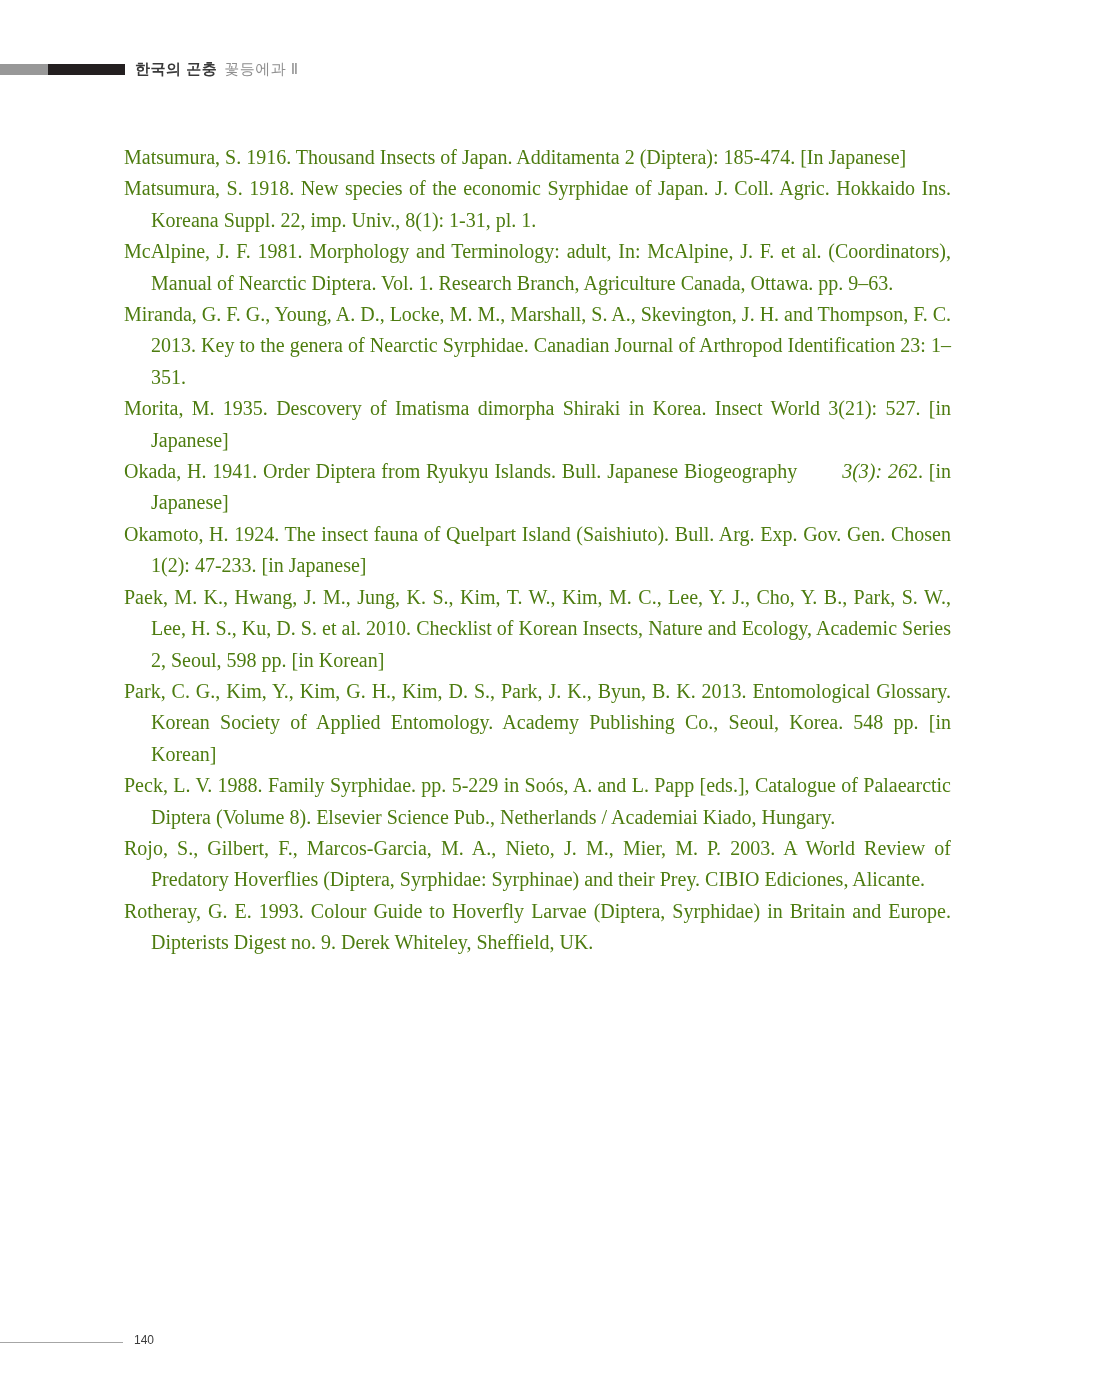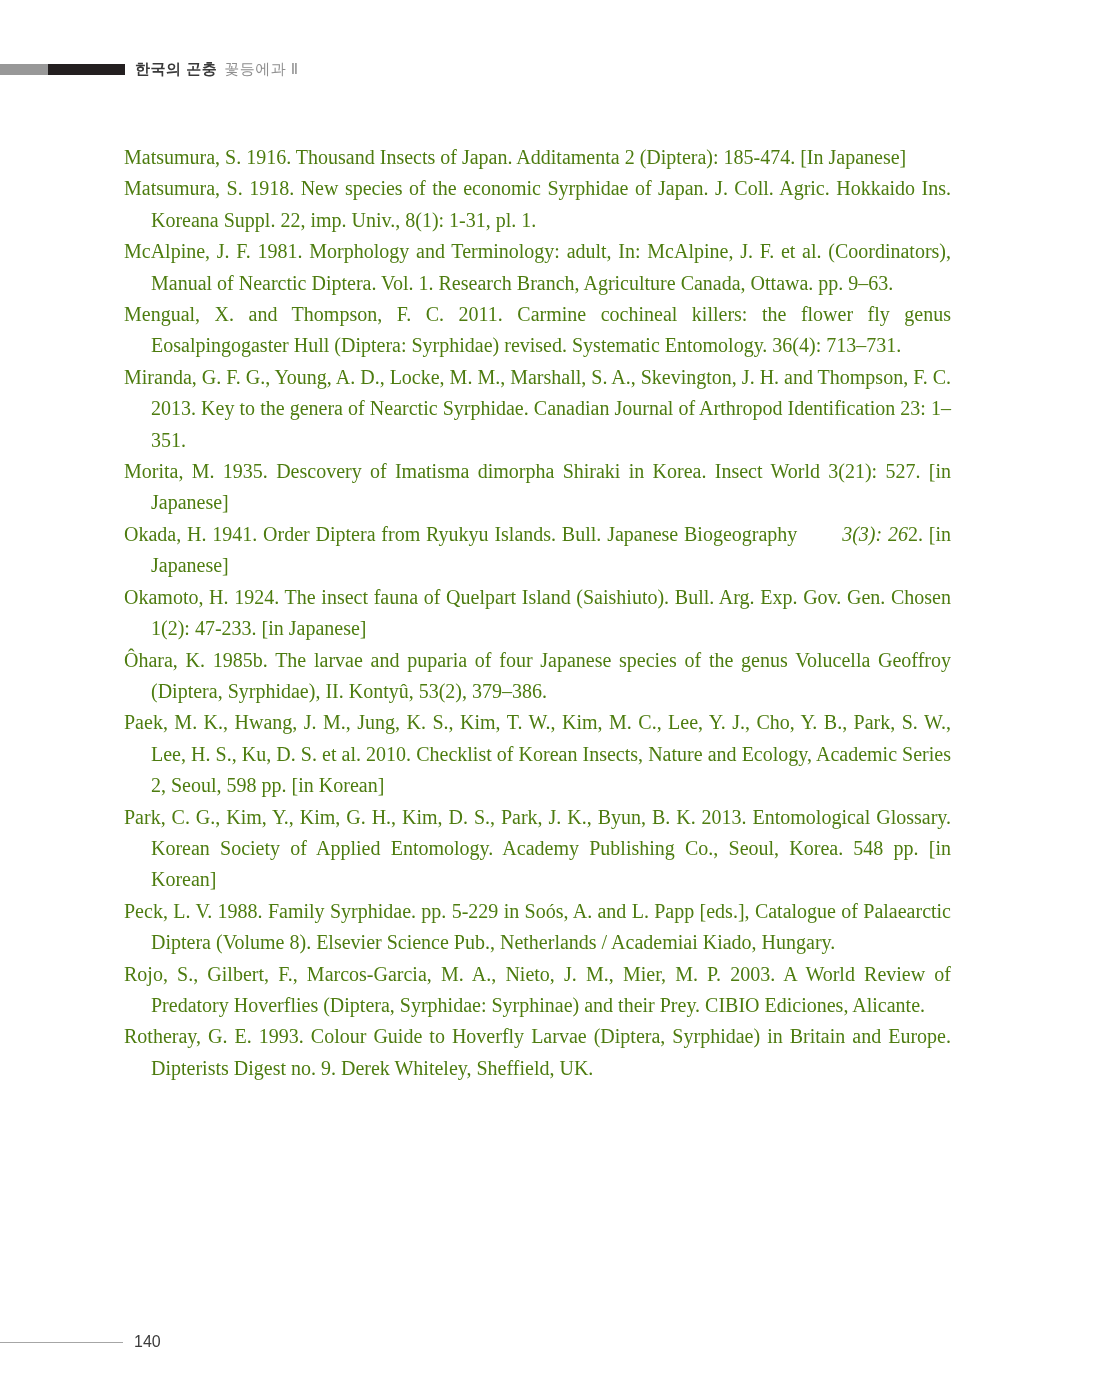--- a/index.html
+++ b/index.html
@@ -55,47 +55,45 @@
     top: 1342px;
     width: 123px;
     height: 1px;
     background: #a6a6a6;
   }
   .page-number {
     position: absolute;
     left: 134px;
     top: 1333px;
     font-family: "Liberation Sans", sans-serif;
-    font-size: 16px;
+    font-size: 12px;
     font-stretch: condensed;
     color: #3c3c3c;
   }
 </style>
 </head>
 <body>
 
 <div class="page">
 
   <div class="header-bar bar-gray" style="background: rgb(152, 152, 152);"></div>
   <div class="header-bar bar-black" style="background: rgb(35, 31, 32);"></div>
 
   <div class="header-title">
     <span class="title-primary">한국의 곤충</span><span class="title-secondary">꽃등에과 Ⅱ</span>
   </div>
 
   <div class="refs" id="refs">
       <p><span>Matsumura, S. 1916. Thousand Insects of Japan. Additamenta 2 (Diptera): 185-474. [In Japanese]</span></p>
       <p><span>Matsumura, S. 1918. New species of the economic Syrphidae of Japan. J. Coll. Agric. Hokkaido Ins. Koreana Suppl. 22, imp. Univ., 8(1): 1-31, pl. 1.</span></p>
       <p><span>McAlpine, J. F. 1981. Morphology and Terminology: adult, In: McAlpine, J. F. et al. (Coordinators), Manual of Nearctic Diptera. Vol. 1. Research Branch, Agriculture Canada, Ottawa. pp. 9–63.</span></p>
-      <p><span>Mengual, X. and Thompson, F. C. 2011. Carmine cochineal killers: the flower fly genus Eosalpingogaster Hull (Diptera: Syrphidae) revised. Systematic Entomology. 36(4): 713–731.</span></p>
       <p><span>Miranda, G. F. G., Young, A. D., Locke, M. M., Marshall, S. A., Skevington, J. H. and Thompson, F. C. 2013. Key to the genera of Nearctic Syrphidae. Canadian Journal of Arthropod Identification 23: 1–351.</span></p>
       <p><span>Morita, M. 1935. Descovery of Imatisma dimorpha Shiraki in Korea. Insect World 3(21): 527. [in Japanese]</span></p>
       <p><span>Okada, H. 1941. Order Diptera from Ryukyu Islands. Bull. Japanese Biogeography </span><span class="it">3(3): 26</span><span>2. [in Japanese]</span></p>
       <p><span>Okamoto, H. 1924. The insect fauna of Quelpart Island (Saishiuto). Bull. Arg. Exp. Gov. Gen. Chosen 1(2): 47-233. [in Japanese]</span></p>
-      <p><span>Ôhara, K. 1985b. The larvae and puparia of four Japanese species of the genus Volucella Geoffroy (Diptera, Syrphidae), II. Kontyû, 53(2), 379–386.</span></p>
       <p><span>Paek, M. K., Hwang, J. M., Jung, K. S., Kim, T. W., Kim, M. C., Lee, Y. J., Cho, Y. B., Park, S. W., Lee, H. S., Ku, D. S. et al. 2010. Checklist of Korean Insects, Nature and Ecology, Academic Series 2, Seoul, 598 pp. [in Korean]</span></p>
       <p><span>Park, C. G., Kim, Y., Kim, G. H., Kim, D. S., Park, J. K., Byun, B. K. 2013. Entomological Glossary. Korean Society of Applied Entomology. Academy Publishing Co., Seoul, Korea. 548 pp. [in Korean]</span></p>
       <p><span>Peck, L. V. 1988. Family Syrphidae. pp. 5-229 in Soós, A. and L. Papp [eds.], Catalogue of Palaearctic Diptera (Volume 8). Elsevier Science Pub., Netherlands / Academiai Kiado, Hungary.</span></p>
       <p><span>Rojo, S., Gilbert, F., Marcos-Garcia, M. A., Nieto, J. M., Mier, M. P. 2003. A World Review of Predatory Hoverflies (Diptera, Syrphidae: Syrphinae) and their Prey. CIBIO Ediciones, Alicante.</span></p>
       <p><span>Rotheray, G. E. 1993. Colour Guide to Hoverfly Larvae (Diptera, Syrphidae) in Britain and Europe. Dipterists Digest no. 9. Derek Whiteley, Sheffield, UK.</span></p>
     </div>
 
   <div class="footer-rule"></div>
   <div class="page-number">140</div>
 

